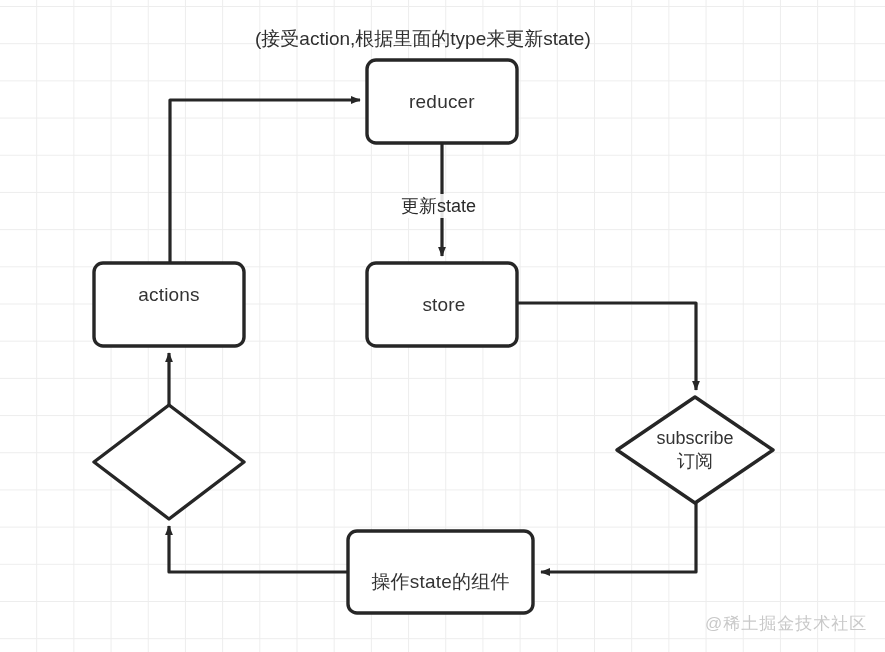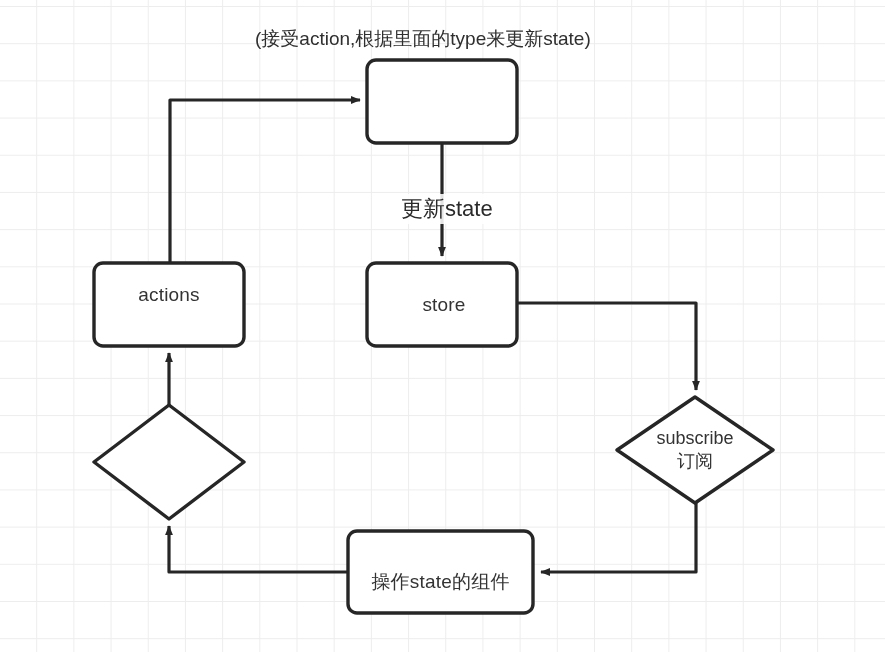--- a/index.html
+++ b/index.html
@@ -44,21 +44,21 @@
     font-size: 19px;
     line-height: 1.25;
     letter-spacing: 0.2px;
   }
   .diamond-label {
     font-size: 18px;
     line-height: 1.28;
   }
   .edge-label {
     position: absolute;
-    font-size: 22px;
+    font-size: 18px;
     color: #2a2a2a;
     background: rgba(255,255,255,0.88);
     padding: 0 3px;
     white-space: nowrap;
   }
   .caption {
     position: absolute;
     font-size: 19px;
     color: #2f2f2f;
     white-space: nowrap;
@@ -103,20 +103,23 @@
       <rect x="367" y="263" width="150" height="83" rx="9" ry="9"></rect>
       <rect x="94" y="263" width="150" height="83" rx="9" ry="9"></rect>
       <rect x="348" y="531" width="185" height="82" rx="9" ry="9"></rect>
       <polygon points="169,405 244,462 169,519 94,462"></polygon>
       <polygon points="695,397 773,450 695,503 617,450"></polygon>
     </g>
   </svg>
 
   <div class="caption" style="left:255px; top:26px;">(接受action,根据里面的type来更新state)</div>
 
+  <div class="node-label box-label" style="left:367px; top:60px; width:150px; height:83px;">
+    <span>reducer</span>
+  </div>
 
   <div class="node-label box-label" style="left:367px; top:263px; width:154px; height:83px;">
     <span>store</span>
   </div>
 
   <div class="node-label box-label" style="left:94px; top:263px; width:150px; height:63px;">
     <span>actions</span>
   </div>
 
   <div class="node-label box-label" style="left:348px; top:531px; width:185px; height:102px;">
@@ -124,14 +127,15 @@
   </div>
 
 
   <div class="node-label diamond-label" style="left:617px; top:397px; width:156px; height:106px;">
     <span>subscribe</span>
     <span>订阅</span>
   </div>
 
   <div class="edge-label" style="left:398px; top:194px;">更新state</div>
 
+  <div class="watermark" style="left:705px; top:612px;">@稀土掘金技术社区</div>
 
 </div>
 
 </body></html>

